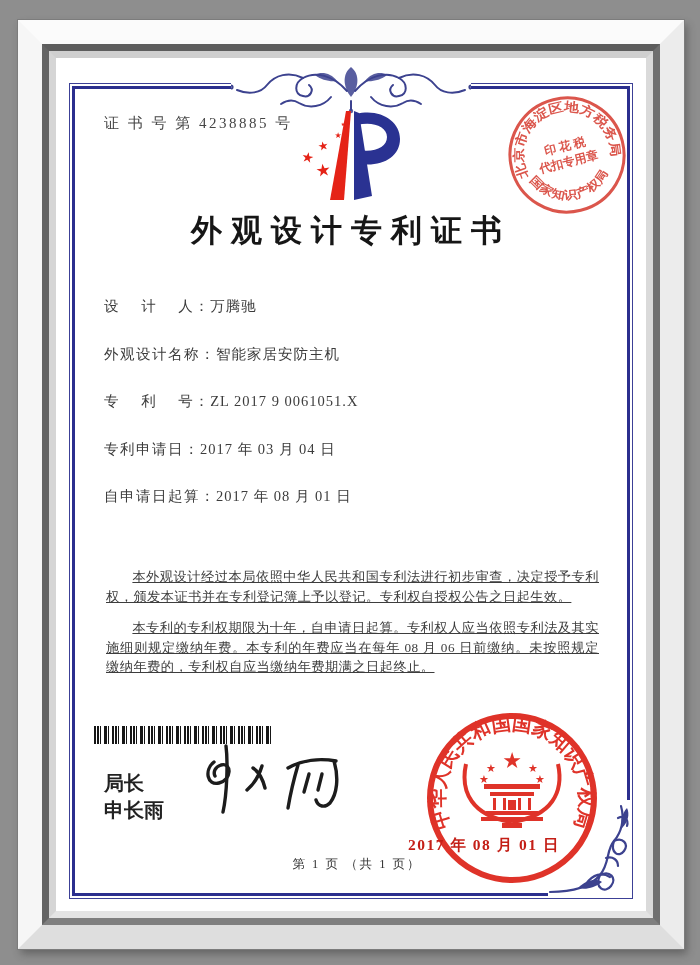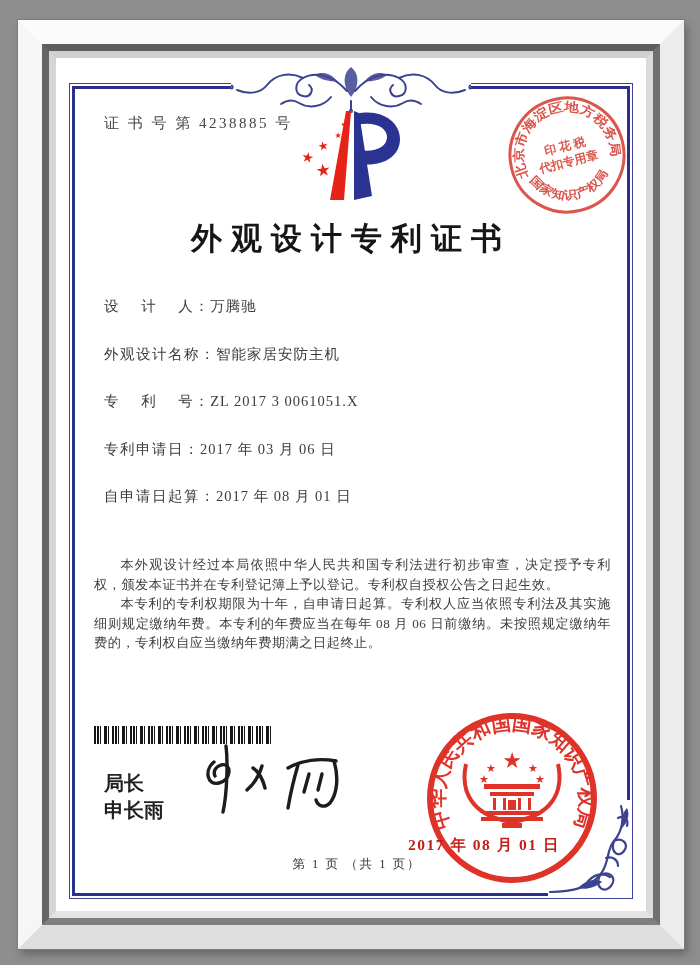--- a/index.html
+++ b/index.html
@@ -15,28 +15,28 @@
   .paper{position:absolute;inset:0;background:#ffffff;}
   
   .cert-border{position:absolute;left:13px;right:13px;top:25px;bottom:12px;border:1px solid #3c4096;}
   .cert-border2{position:absolute;inset:2px;border:3px solid #2b2f8e;}
   .orn-top{position:absolute;left:50%;transform:translateX(-50%);top:-28px;width:240px;height:56px;background:#fff;}
   .orn-corner{position:absolute;right:-5px;bottom:-5px;width:84px;height:98px;background:#fff;}
   
   .abs{position:absolute;}
   .cert-number{left:48px;top:56px;font-size:15px;letter-spacing:2.5px;color:#454545;}
   .logo{left:238px;top:50px;width:115px;height:98px;}
-  .title{left:0;right:0;top:160px;text-align:center;font-size:31px;font-weight:bold;
+  .title{left:0;right:0;top:152px;text-align:center;font-size:31px;font-weight:bold;
     letter-spacing:9px;color:#161616;}
   .fields{left:48px;top:239px;font-size:14.5px;color:#3c3c3c;}
   .field{height:16px;margin-bottom:31.5px;letter-spacing:1px;}
   .field .lab{letter-spacing:1.5px;}
   .paras{left:38px;width:517px;top:497px;font-size:13.2px;line-height:19.6px;
     color:#3d3d3d;text-align:justify;letter-spacing:.5px;}
-  .paras p{margin:0;text-indent:2em;}
+  .paras p{margin:12px;text-indent:2em;text-decoration:underline;}
   .barcode{left:38px;top:668px;width:178px;height:18px;
     background:repeating-linear-gradient(90deg,#161616 0 2px,#fff 2px 3px,#161616 3px 5px,#fff 5px 6px,#161616 6px 7px,#fff 7px 10px,#161616 10px 13px,#fff 13px 14px,#161616 14px 15px,#fff 15px 18px);}
   .signer{left:48px;top:712px;font-size:20px;line-height:27px;font-weight:600;color:#222;}
   .sig{left:140px;top:680px;width:165px;height:95px;}
   .footer{left:12px;right:0;top:798px;text-align:center;font-size:12.5px;letter-spacing:2px;color:#333;}
   .seal{left:368px;top:652px;width:176px;height:176px;mix-blend-mode:multiply;opacity:.93;z-index:5;}
   .seal-date{left:352px;top:777px;font-size:15.5px;font-weight:bold;color:#c41e16;
     letter-spacing:1.5px;z-index:6;}
   .tax-stamp{left:448px;top:34px;width:126px;height:126px;transform:rotate(-14deg);
     mix-blend-mode:multiply;opacity:.92;}
@@ -106,22 +106,22 @@
                 <text x="49" y="18" font-size="5">★</text>
               </g>
             </svg>
           </div>
 
           <div class="abs title">外观设计专利证书</div>
 
           <div class="abs fields">
             <div class="field"><span class="lab">设　 计 　人：</span><span>万腾驰</span></div>
             <div class="field"><span class="lab">外观设计名称：</span><span>智能家居安防主机</span></div>
-            <div class="field"><span class="lab">专　 利 　号：</span><span>ZL 2017 3 0061051.X</span></div>
-            <div class="field"><span class="lab">专利申请日：</span><span>2017 年 03 月 06 日</span></div>
+            <div class="field"><span class="lab">专　 利 　号：</span><span>ZL 2017 9 0061051.X</span></div>
+            <div class="field"><span class="lab">专利申请日：</span><span>2017 年 03 月 04 日</span></div>
             <div class="field"><span class="lab">自申请日起算：</span><span>2017 年 08 月 01 日</span></div>
           </div>
 
           <div class="abs paras">
             <p>本外观设计经过本局依照中华人民共和国专利法进行初步审查，决定授予专利权，颁发本证书并在专利登记簿上予以登记。专利权自授权公告之日起生效。</p>
             <p>本专利的专利权期限为十年，自申请日起算。专利权人应当依照专利法及其实施细则规定缴纳年费。本专利的年费应当在每年 08 月 06 日前缴纳。未按照规定缴纳年费的，专利权自应当缴纳年费期满之日起终止。</p>
           </div>
 
           <div class="abs barcode"></div>
 

